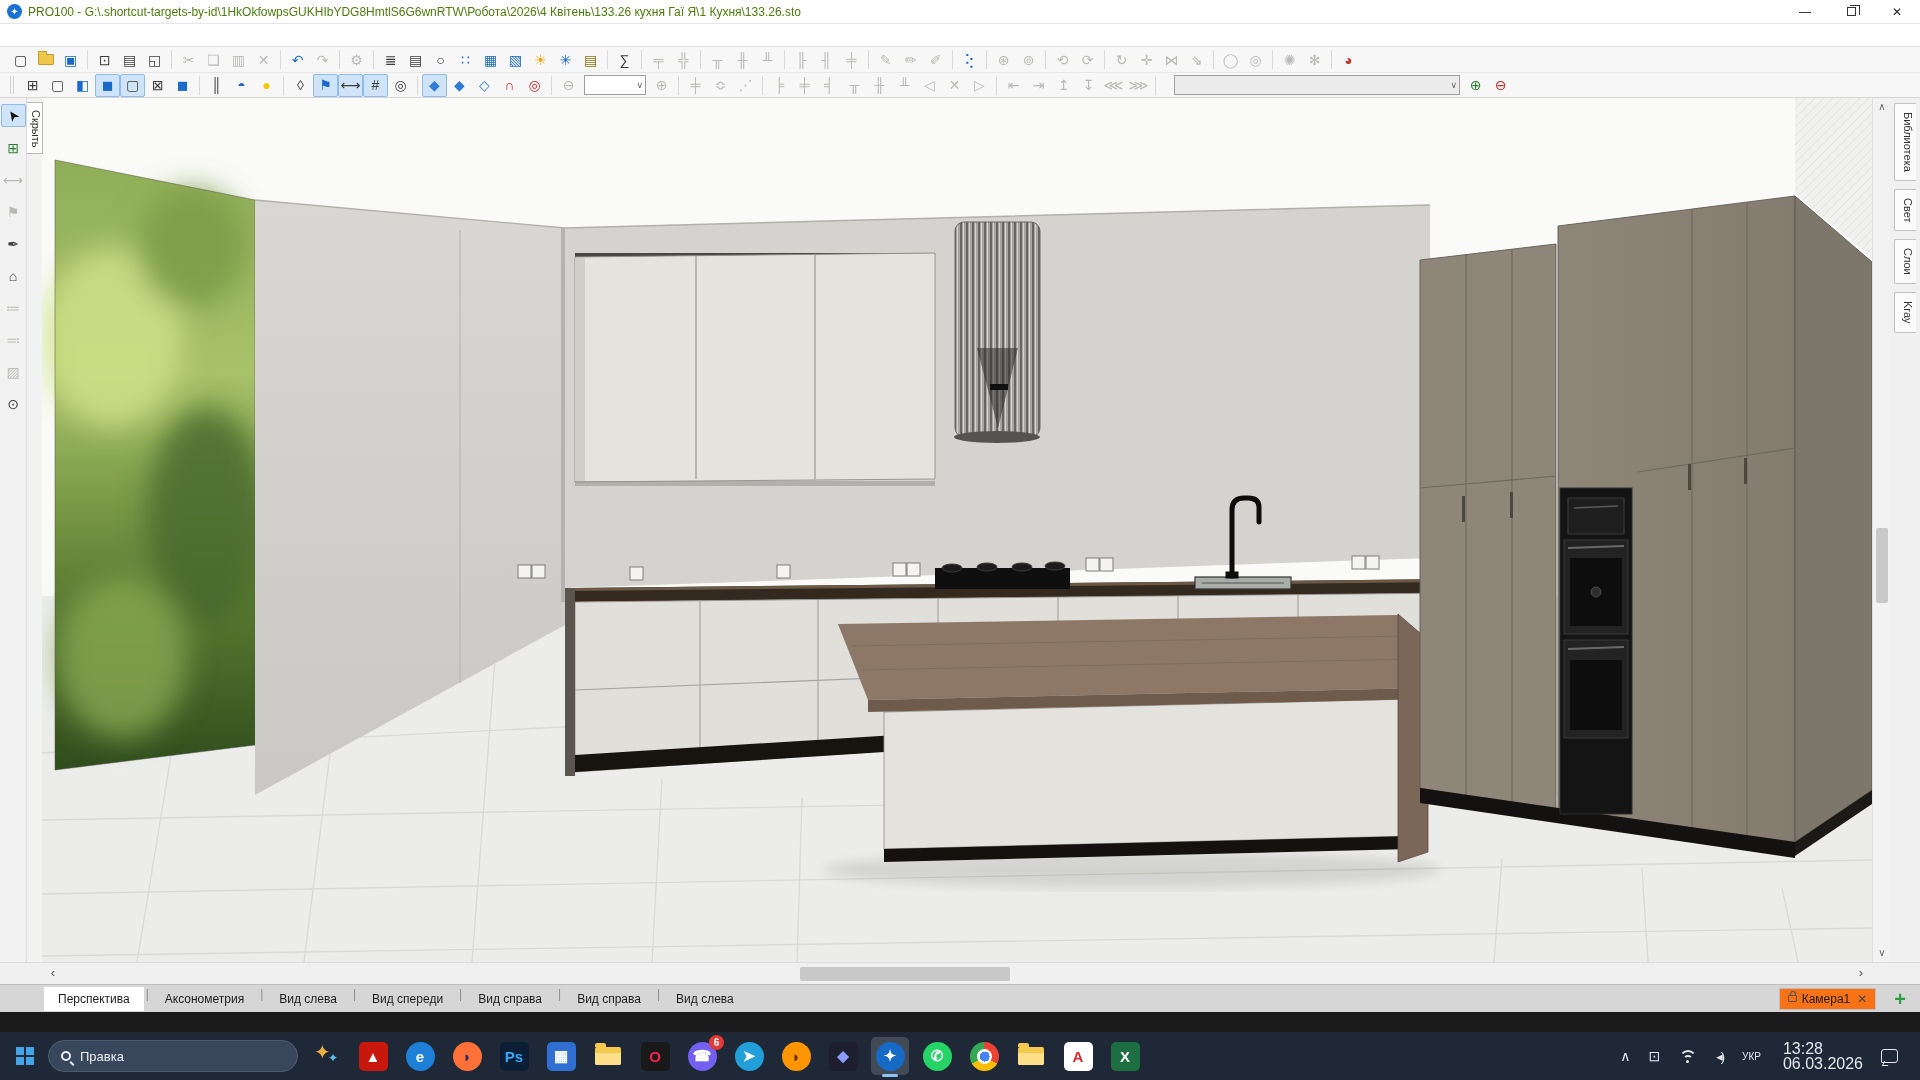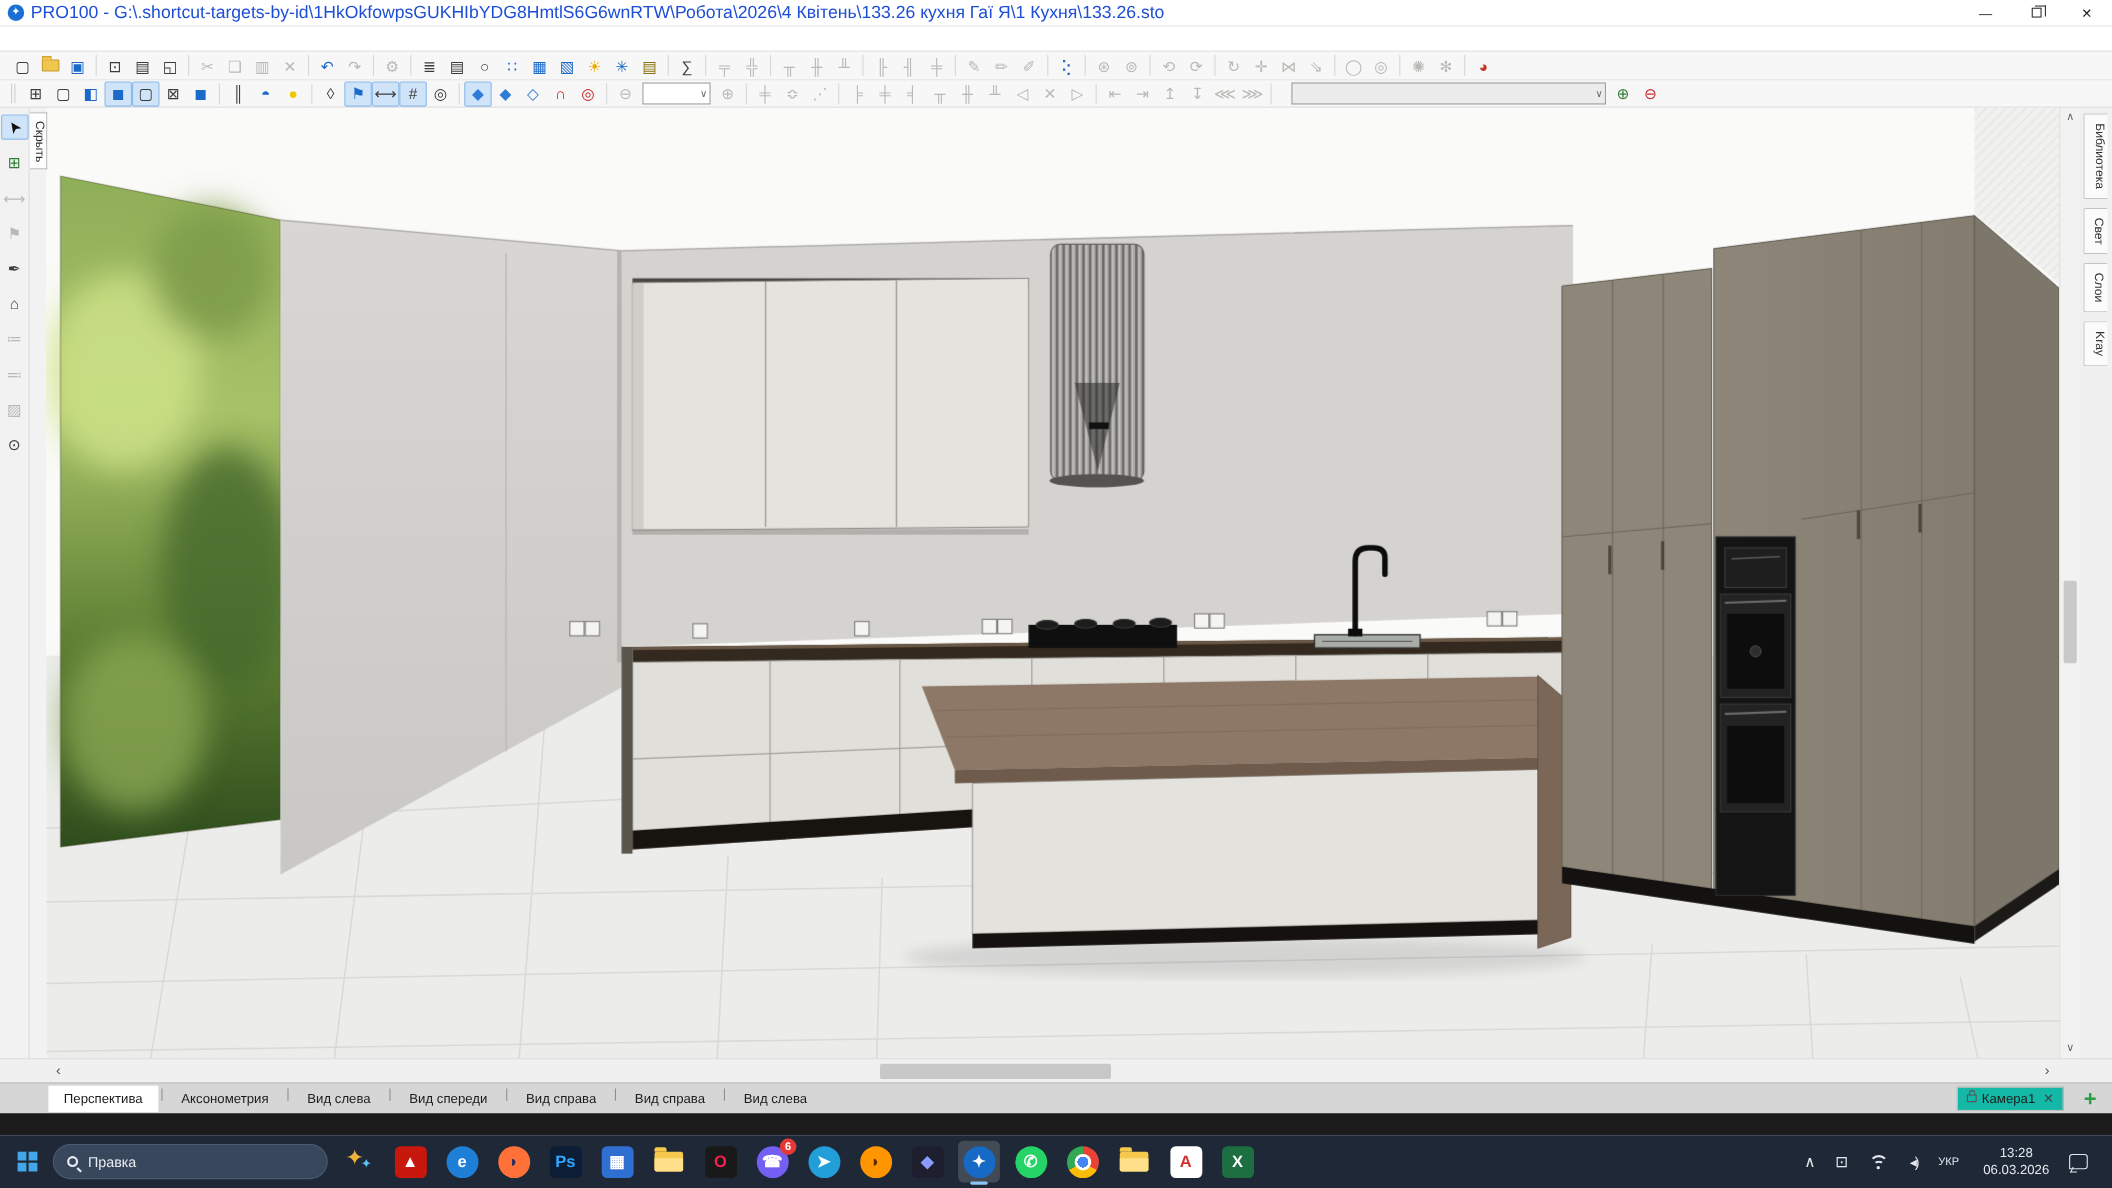--- a/index.html
+++ b/index.html
@@ -5,21 +5,21 @@
   * { margin:0; padding:0; box-sizing:border-box; }
   html,body { width:1920px; height:1080px; overflow:hidden; background:#000;
     font-family:"Liberation Sans", sans-serif; }
   .screen { position:relative; width:1920px; height:1080px; background:#fff; }
 
   
   .titlebar { position:absolute; left:0; top:0; width:1920px; height:24px;
     background:#ffffff; border-bottom:1px solid #e6e6e6; display:flex; align-items:center; }
   .appicon { width:15px; height:15px; border-radius:50%; background:#1a6fd4; color:#fff;
     font-size:10px; line-height:15px; text-align:center; margin:0 6px 0 7px; flex:0 0 auto; }
-  .title-text { font-size:16px; color:#1d4ed8; white-space:nowrap; }
+  .title-text { font-size:12px; color:#4d7c0f; white-space:nowrap; }
   .wincontrols { margin-left:auto; display:flex; height:100%; }
   .winbtn { width:46px; height:100%; display:flex; align-items:center; justify-content:center;
     font-size:12px; color:#222; }
   .restore-glyph { width:9px; height:9px; border:1px solid #333; position:relative; }
   .restore-glyph::before { content:""; position:absolute; left:2px; top:-3px; width:9px; height:9px;
     border:1px solid #333; border-left:none; border-bottom:none; }
 
   
   .menubar { position:absolute; left:0; top:24px; width:1920px; height:22px; background:#ffffff;
     display:flex; align-items:center; font-size:13px; color:#111; }
@@ -78,21 +78,21 @@
     font-size:13px; color:#555; }
   .hs-arrow.left { left:42px; } .hs-arrow.right { left:1850px; }
   .hs-thumb { position:absolute; left:800px; top:4px; width:210px; height:14px; background:#c8c8c8; border-radius:2px; }
 
   .viewtabs { position:absolute; left:0; top:984px; width:1920px; height:28px; background:#d6d6d6;
     border-top:1px solid #bdbdbd; display:flex; align-items:center; font-size:12px; color:#1c1c1c; }
   .vtab { padding:5px 14px; cursor:default; white-space:nowrap; }
   .vtab.active { background:#ffffff; }
   .vtab-sep { color:#8f8f8f; padding:0 2px; }
   .viewtabs-right { margin-left:auto; display:flex; align-items:center; margin-right:14px; }
-  .camera-tab { background:#14b8a6; border:1px solid #bdbdbd; display:flex; align-items:center;
+  .camera-tab { background:#f97316; border:1px solid #bdbdbd; display:flex; align-items:center;
     padding:3px 8px; margin-right:18px; }
   .lock-icon { width:9px; height:7px; border:1.4px solid #555; border-radius:1px; position:relative; margin-right:5px; }
   .lock-icon::before { content:""; position:absolute; top:-5px; left:1px; width:4px; height:4px;
     border:1.4px solid #555; border-bottom:none; border-radius:3px 3px 0 0; }
   .camera-close { margin-left:7px; color:#444; font-size:12px; }
   .add-view-btn { color:#2e9e44; font-size:20px; font-weight:bold; line-height:18px; }
 
   .darkband { position:absolute; left:0; top:1012px; width:1920px; height:20px; background:#1b1b1b; }
 
   
@@ -134,21 +134,21 @@
   .tray-ic { margin:0 9px; font-size:14px; }
   .wifi-icon { position:relative; width:20px; height:14px; margin:0 9px; }
   .wifi-icon::before { content:""; position:absolute; left:1px; top:1px; width:14px; height:14px;
     border:2px solid #e4e8ee; border-radius:50%; border-color:#e4e8ee transparent transparent transparent;
     transform:rotate(0deg); }
   .wifi-icon::after { content:""; position:absolute; left:5px; top:6px; width:6px; height:6px;
     border:2px solid #e4e8ee; border-radius:50%; border-color:#e4e8ee transparent transparent transparent; }
   .wifi-dot { position:absolute; left:8px; bottom:0; width:3px; height:3px; background:#e4e8ee; border-radius:50%; }
   .spk { letter-spacing:-2px; font-size:13px; }
   .lang { font-size:10px; margin:0 10px; }
-  .clock { text-align:center; font-size:12px; line-height:15px; margin:0 12px; }
+  .clock { text-align:left; font-size:16px; line-height:15px; margin:0 12px; }
   .tray-bubble { width:17px; height:14px; border:1.6px solid #e4e8ee; border-radius:3px 3px 3px 0;
     margin:0 12px 0 6px; position:relative; }
   .tray-bubble::after { content:""; position:absolute; left:1px; bottom:-4px; width:5px; height:4px;
     border-left:1.6px solid #e4e8ee; border-bottom:1.6px solid #e4e8ee; transform:skewX(-25deg); }
 </style>
 </head>
 <body>
 
 <div class="screen">
 

